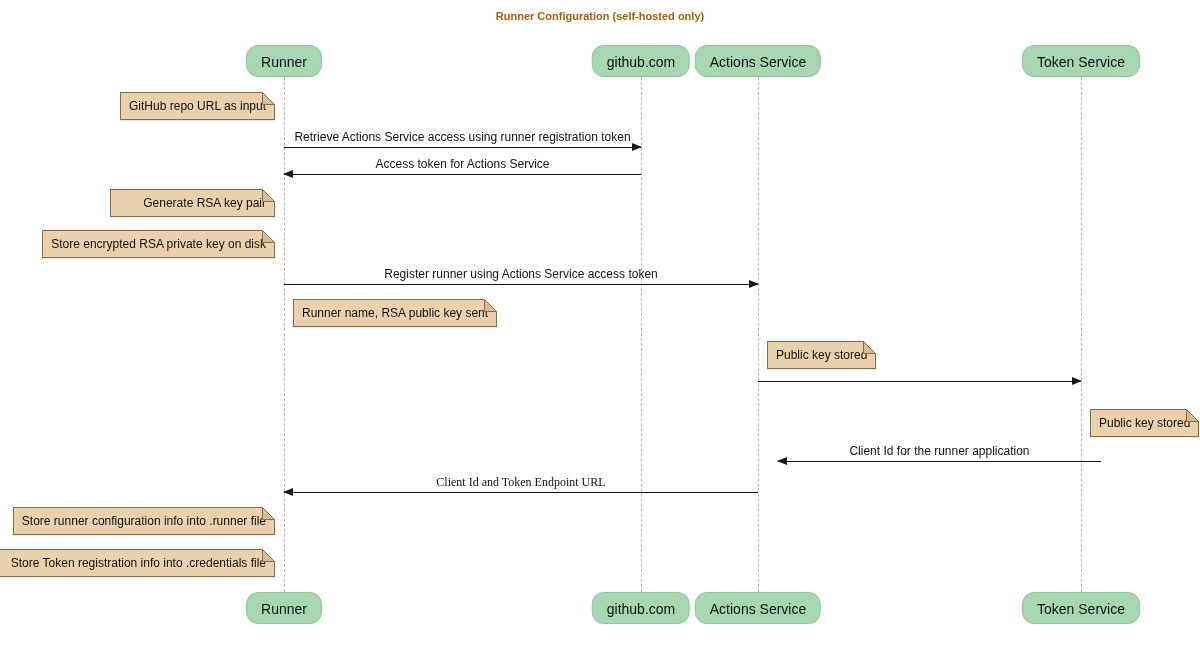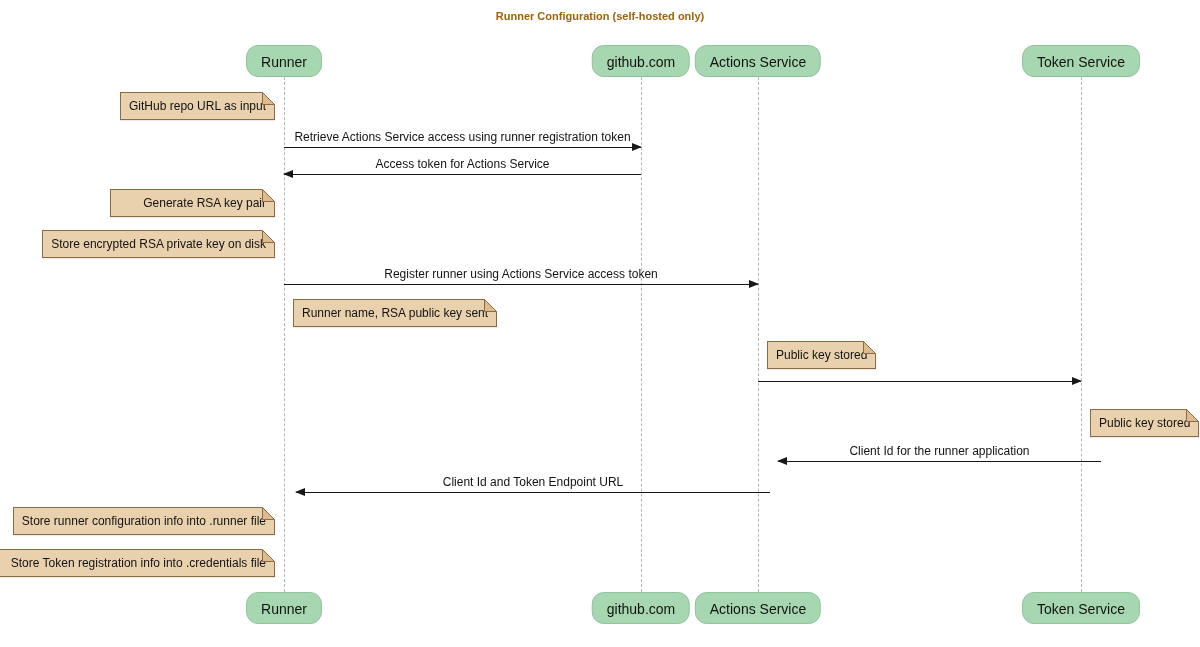--- a/index.html
+++ b/index.html
@@ -89,21 +89,21 @@
     <div class="line">
         <span class="head"></span>
       </div>
   </div>
   <div class="msg dir-left" style="left:758px;width:323px;top:444px;margin-left:20px;">
     <span class="lbl">Client Id for the runner application</span>
     <div class="line">
         <span class="head"></span>
       </div>
   </div>
-  <div class="msg dir-left" style="left:296px;width:474px;top:475px;">
+  <div class="msg dir-left" style="left:284px;width:474px;top:475px;font-family:Liberation Serif, serif;">
     <span class="lbl">Client Id and Token Endpoint URL</span>
     <div class="line">
         <span class="head"></span>
       </div>
   </div>
 
   <div class="note" style="right:925px;top:92px;">
     <span>GitHub repo URL as input</span>
     <svg class="fold" width="13" height="13" viewBox="0 0 13 13">
         <path d="M0,0 L13,0 L13,13 Z" fill="#ffffff"></path>

